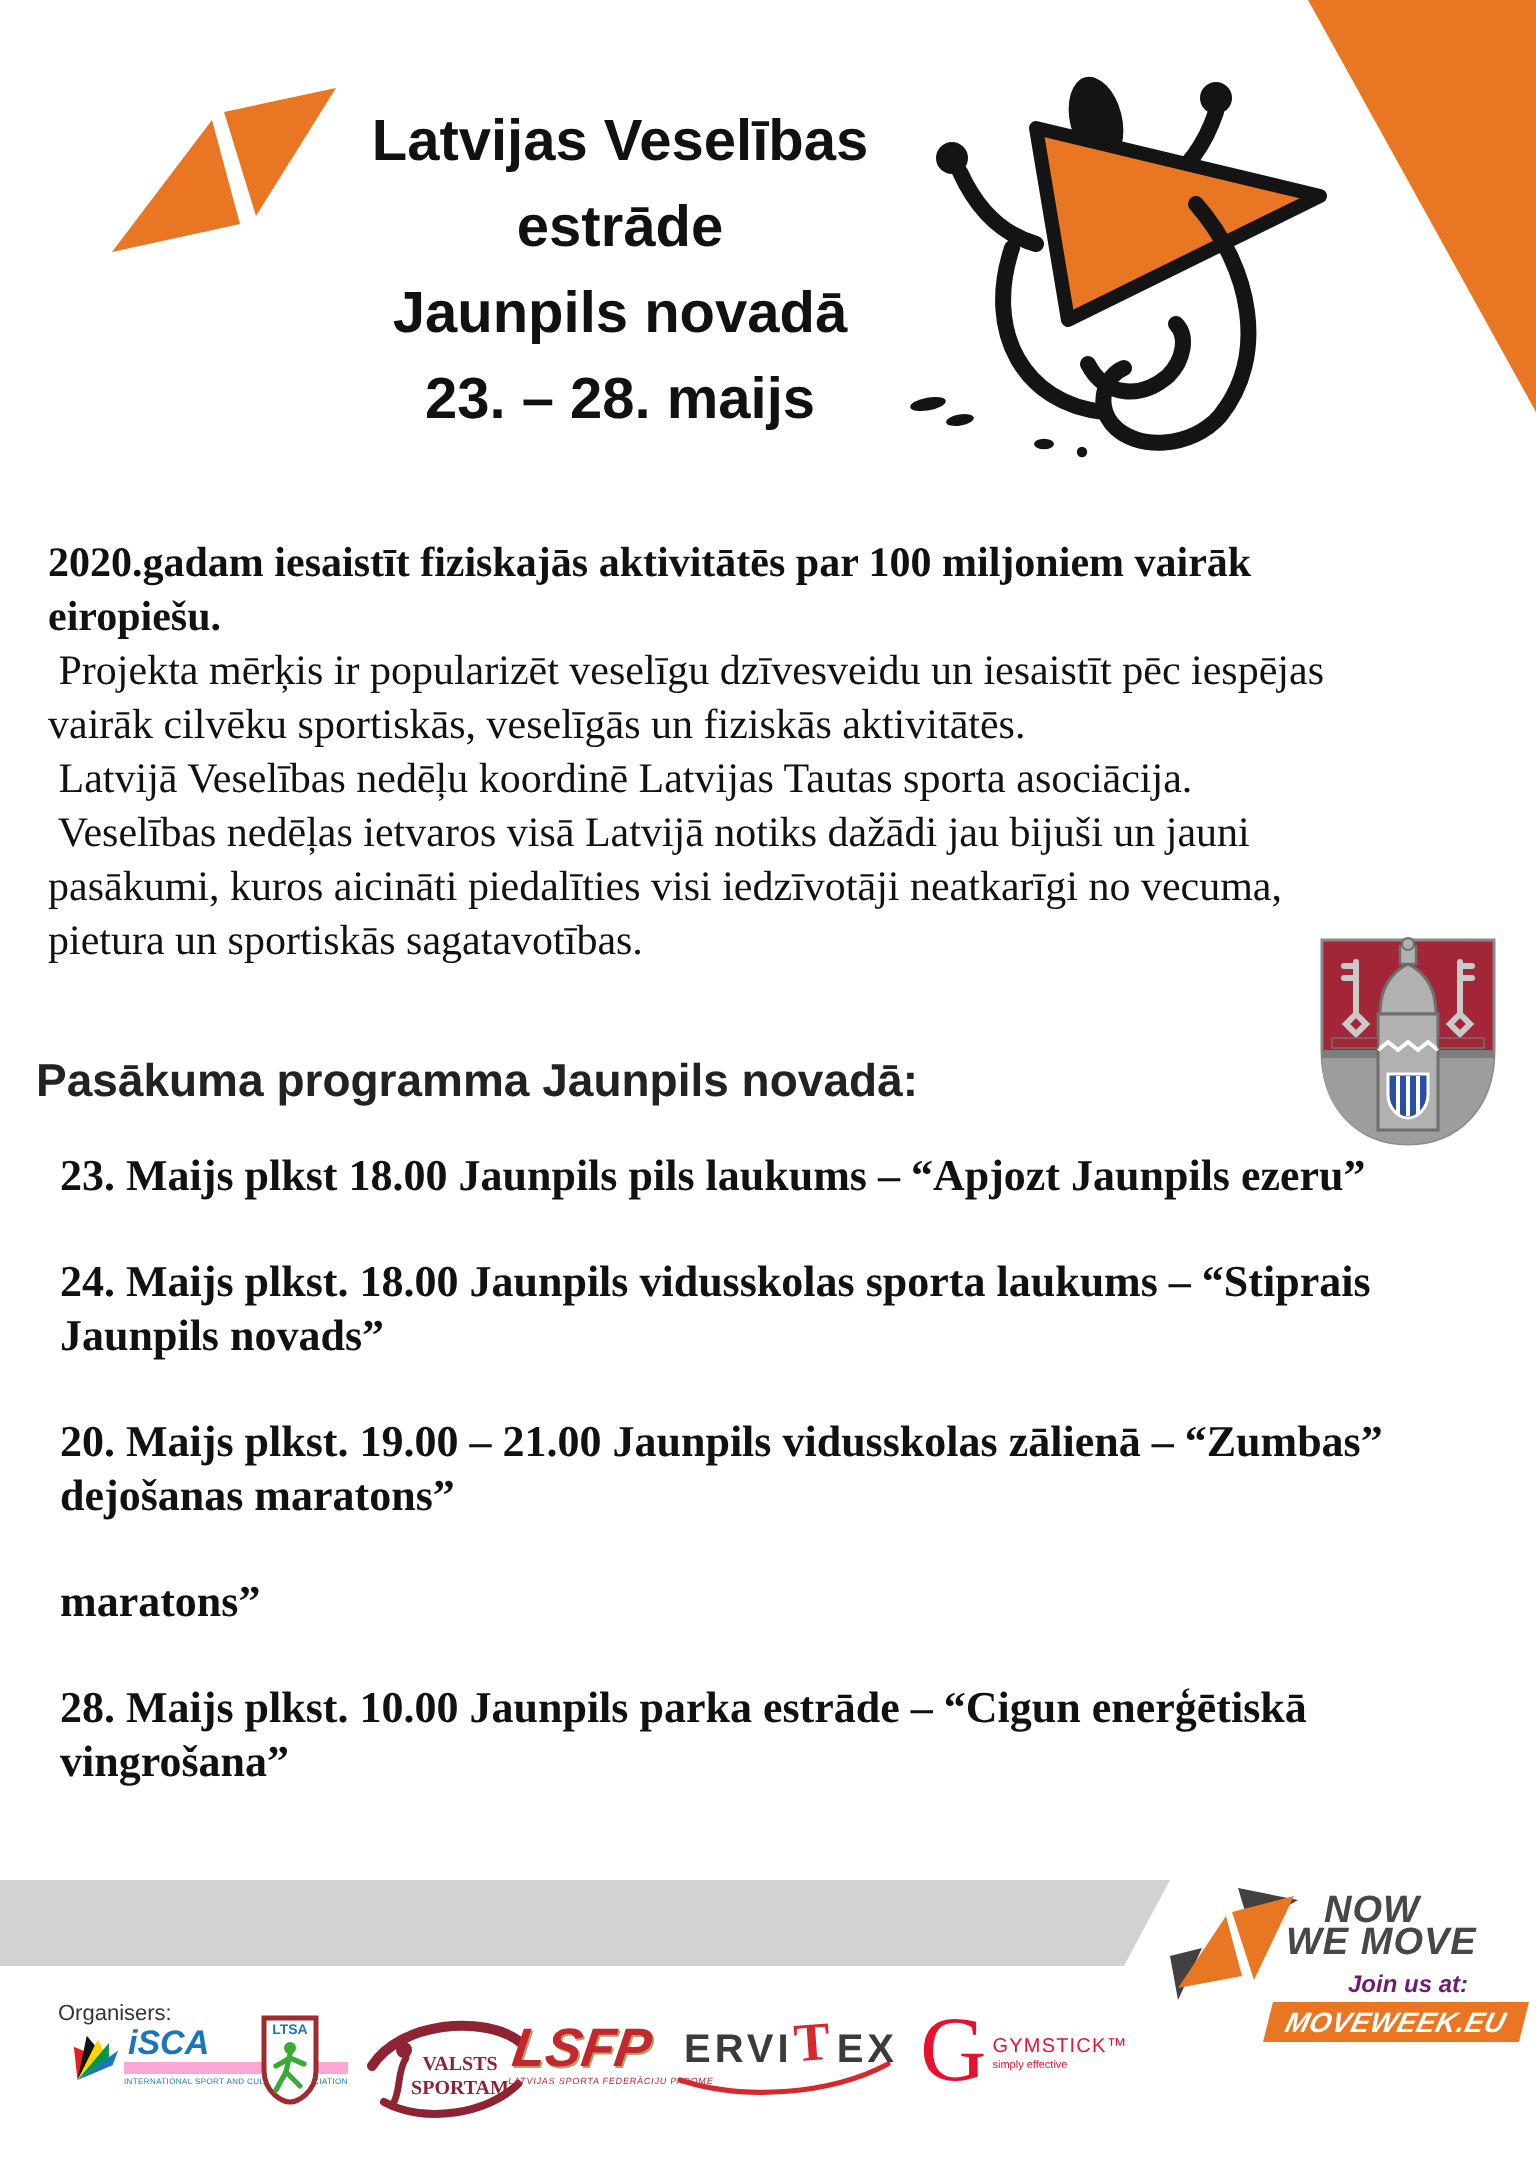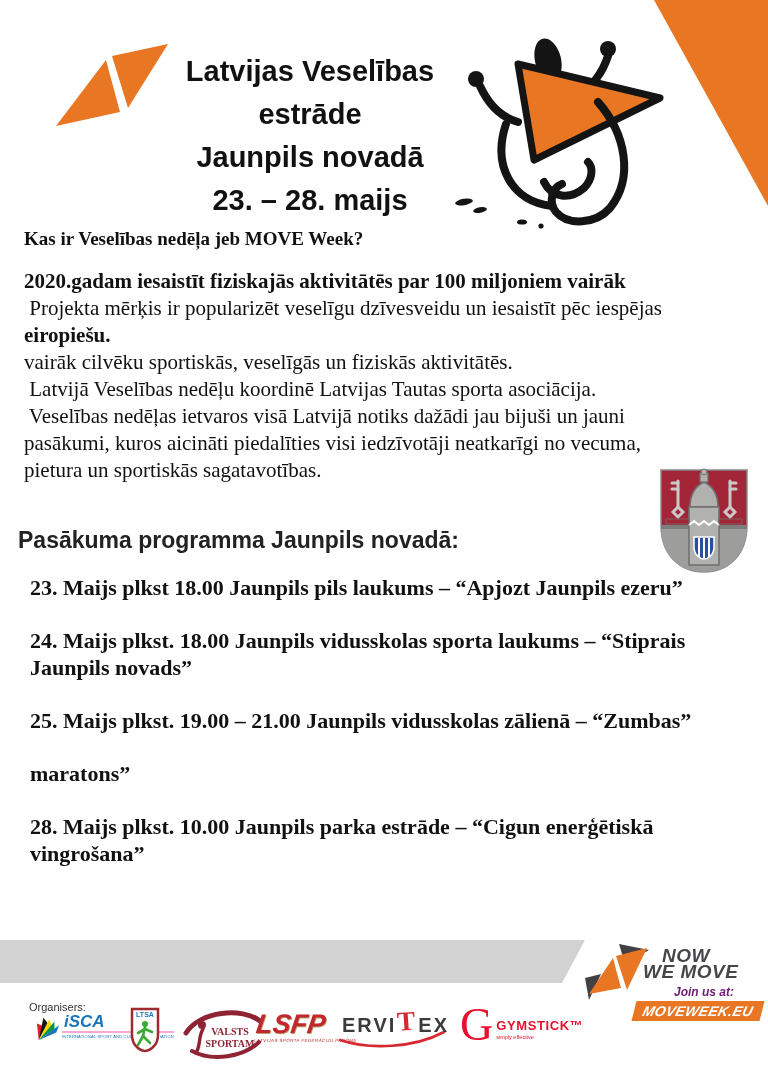--- a/index.html
+++ b/index.html
@@ -40,38 +40,38 @@
   #nwm-urlbox{left:634px;top:1001px;width:128px;height:20px;background:#e87623;
               transform:skewX(-14deg);}
   #nwm-url{width:128px;text-align:center;font-style:italic;font-weight:900;font-size:14px;
            line-height:20px;color:#fff;transform:skewX(0deg);letter-spacing:.3px;}
 
   
   #organisers-label{left:29px;top:1001px;font-size:11px;color:#333;}
   #isca-logo{left:36px;top:1013px;display:flex;align-items:flex-start;}
   #isca-txt{margin-left:2px;}
   #isca-name{font-style:italic;font-weight:900;font-size:17px;color:#1b75bb;line-height:17px;
-             border-bottom:2px solid #f9a8d4;padding:0 2px 1px 2px;}
+             border-bottom:6px solid #f9a8d4;padding:0 2px 1px 2px;}
   #isca-sub{font-size:4px;color:#1b75bb;letter-spacing:.2px;margin-top:1px;}
   #ltsa-logo{left:130px;top:1007px;}
   #valsts-logo{left:180px;top:1005px;}
   #lsfp-logo{left:256px;top:1012px;transform:skewX(-8deg);}
   #lsfp-name{font-weight:900;font-style:italic;font-size:27px;line-height:24px;color:#c1272d;
              text-shadow:1px 1px 0 #b9a06a;}
   #lsfp-sub{font-size:4.5px;color:#c1272d;letter-spacing:.4px;margin-top:2px;}
   #ervitex-logo{left:342px;top:1014px;width:100px;}
   #ervitex-row{display:flex;align-items:flex-start;font-weight:bold;font-size:20px;
                letter-spacing:2px;color:#3b3b3c;position:relative;z-index:2;}
   .erv-t{font-family:"Liberation Serif",serif;color:#d7282f;font-size:27px;line-height:20px;
          margin:-3px 1px 0 1px;transform:rotate(-4deg);}
   #ervitex-swoosh{position:absolute;left:-4px;top:16px;z-index:1;}
   #gymstick-logo{left:460px;top:1004px;display:flex;align-items:flex-start;}
   #gymstick-g{font-family:"Liberation Serif",serif;font-size:46px;line-height:42px;color:#e8112d;}
   #gymstick-txt{margin:14px 0 0 3px;}
-  #gymstick-name{font-weight:bold;font-size:13px;color:#e8112d;letter-spacing:.6px;}
+  #gymstick-name{font-weight:normal;font-size:10px;color:#e8112d;letter-spacing:.6px;}
   #gymstick-sub{font-size:5.5px;color:#e8112d;margin-top:1px;}
 </style>
 </head>
 <body>
 
 <div id="poster">
 
   <svg id="corner-triangle" class="abs" width="118" height="208" viewBox="0 0 118 208">
     <polygon points="4,0 118,0 118,206" fill="#e87623"></polygon>
   </svg>
@@ -104,25 +104,24 @@
     </g>
   </svg>
 
   <div id="main-title" class="abs">
     <div>Latvijas Veselības</div>
     <div>estrāde</div>
     <div>Jaunpils novadā</div>
     <div>23. – 28. maijs</div>
   </div>
 
-  <div id="intro-heading" class="abs">Kas ir Veselības nedēļa jeb MOVE Week?</div>
   <div id="intro-text" class="abs">
       <div class="intro-line"><span class="b">2020.gadam iesaistīt fiziskajās aktivitātēs par 100 miljoniem vairāk</span></div>
+      <div class="intro-line"><span class="b">eiropiešu.</span></div>
       <div class="intro-line"><span> Projekta mērķis ir popularizēt veselīgu dzīvesveidu un iesaistīt pēc iespējas</span></div>
-      <div class="intro-line"><span class="b">eiropiešu.</span></div>
       <div class="intro-line"><span>vairāk cilvēku sportiskās, veselīgās un fiziskās aktivitātēs.</span></div>
       <div class="intro-line"><span> Latvijā Veselības nedēļu koordinē Latvijas Tautas sporta asociācija.</span></div>
       <div class="intro-line"><span> Veselības nedēļas ietvaros visā Latvijā notiks dažādi jau bijuši un jauni</span></div>
       <div class="intro-line"><span>pasākumi, kuros aicināti piedalīties visi iedzīvotāji neatkarīgi no vecuma,</span></div>
       <div class="intro-line"><span>pietura un sportiskās sagatavotības.</span></div>
     </div>
 
   <svg id="coat-of-arms" class="abs" width="92" height="108" viewBox="0 0 92 108">
     <path d="M3,3 H89 V58 C89,88 70,105 46,105 C22,105 3,88 3,58 Z" fill="#a32638" stroke="#8a8a8a" stroke-width="1.5"></path>
     <path d="M3,62 H89 V58 C89,88 70,105 46,105 C22,105 3,88 3,62 Z" fill="#9d9d9c"></path>
@@ -152,21 +151,22 @@
   <div id="program-heading" class="abs">Pasākuma programma Jaunpils novadā:</div>
   <div id="event-list" class="abs">
       <div class="event">
         <div class="event-line">23. Maijs plkst 18.00 Jaunpils pils laukums – “Apjozt Jaunpils ezeru”</div>
       </div>
       <div class="event">
         <div class="event-line">24. Maijs plkst. 18.00 Jaunpils vidusskolas sporta laukums – “Stiprais</div>
         <div class="event-line">Jaunpils novads”</div>
       </div>
       <div class="event">
-        <div class="event-line">25. Maijs plkst. 19.00 – 21.00 Jaunpils vidusskolas zālienā – “Zumbas”</div>
+        <div class="event-line">20. Maijs plkst. 19.00 – 21.00 Jaunpils vidusskolas zālienā – “Zumbas”</div>
+        <div class="event-line">dejošanas maratons”</div>
       </div>
       <div class="event">
         <div class="event-line">maratons”</div>
       </div>
       <div class="event">
         <div class="event-line">28. Maijs plkst. 10.00 Jaunpils parka estrāde – “Cigun enerģētiskā</div>
         <div class="event-line">vingrošana”</div>
       </div>
     </div>
 

